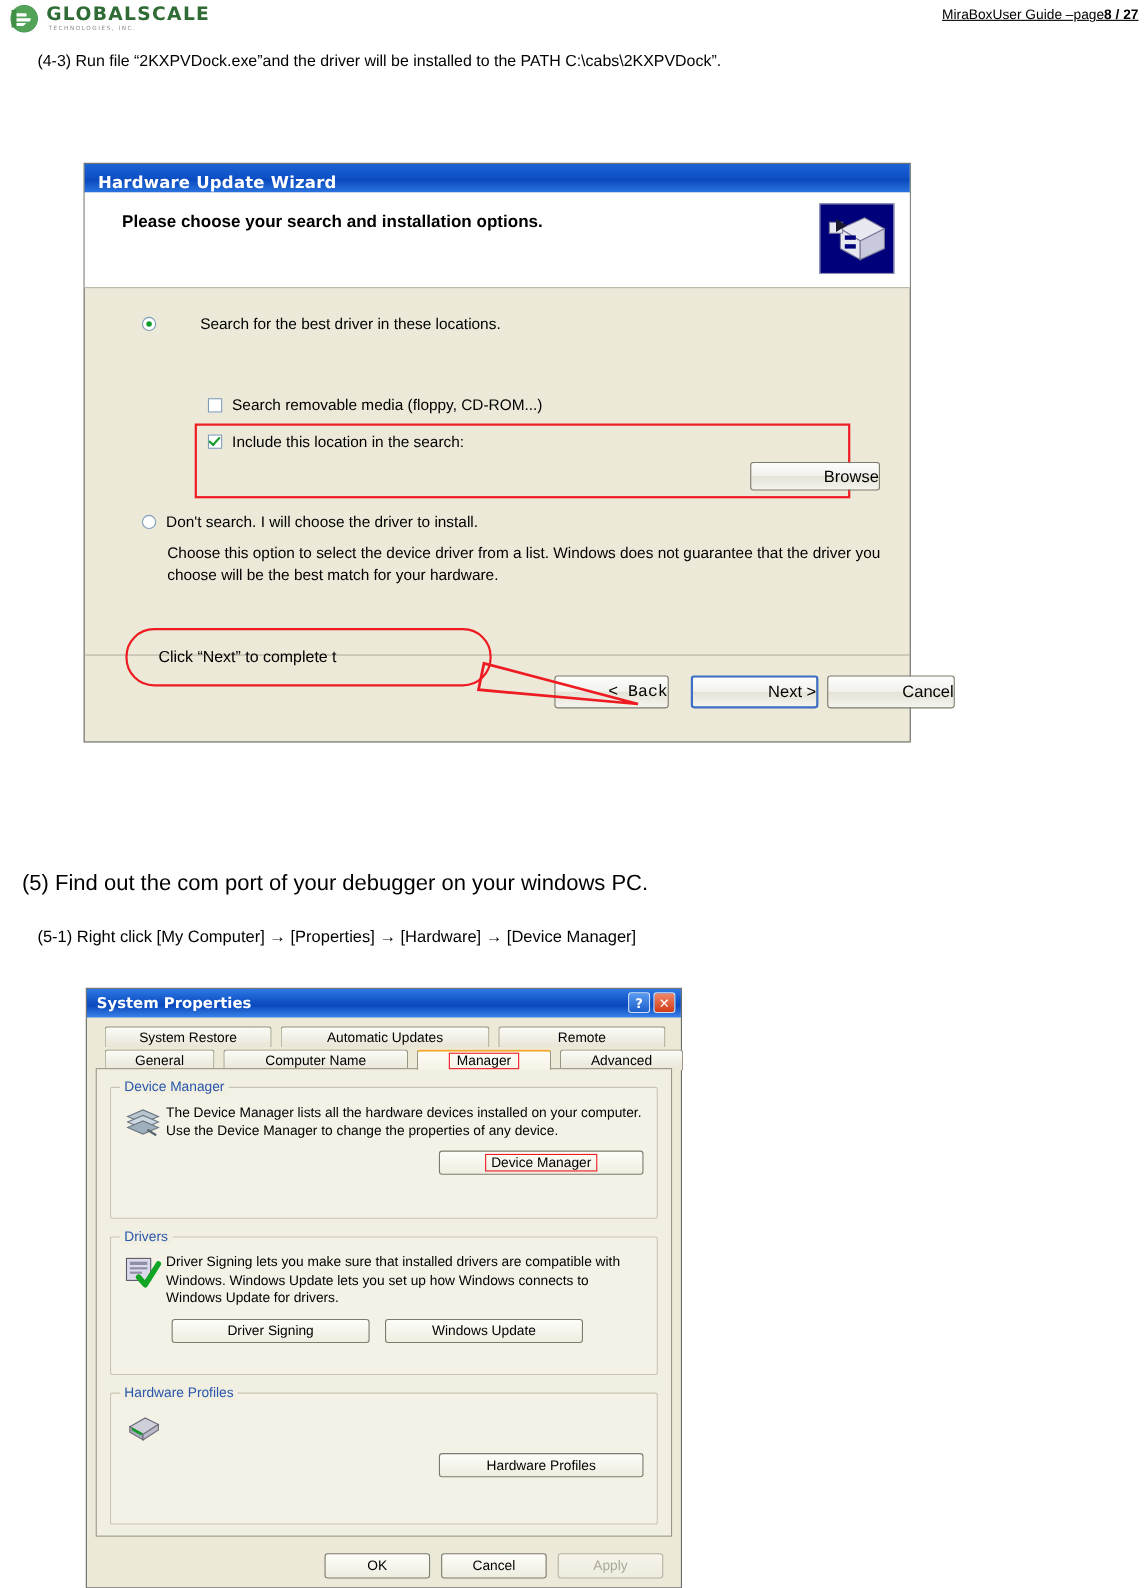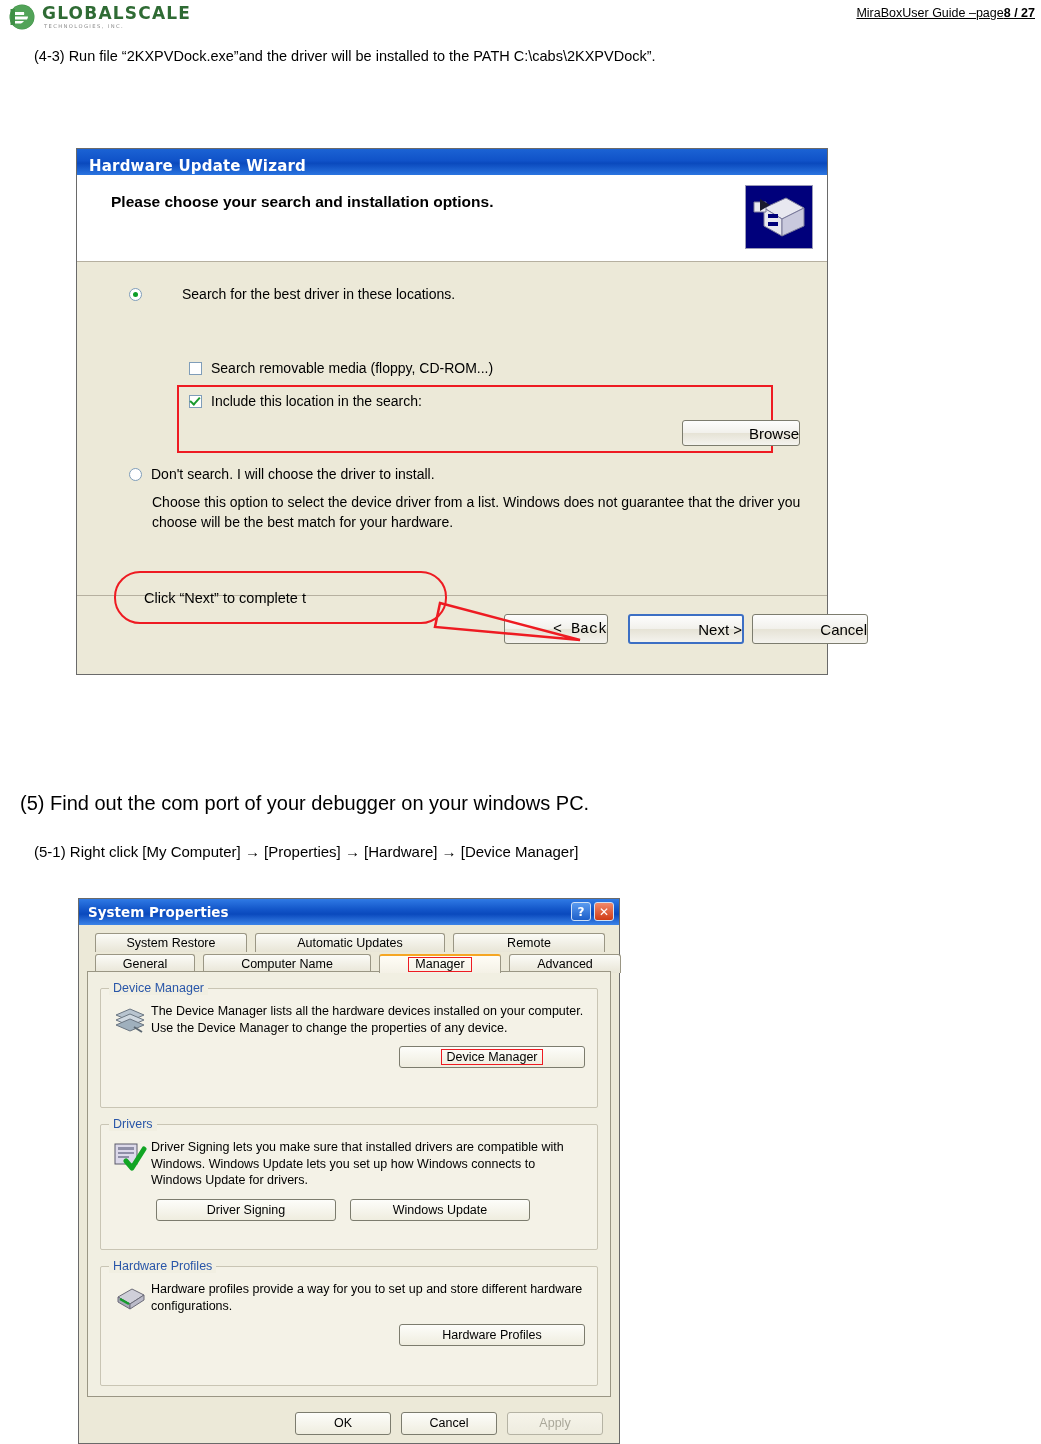--- a/index.html
+++ b/index.html
@@ -366,21 +366,20 @@
         <span class="group-title">Hardware Profiles</span>
         <div class="g-row">
           <div class="g-icon">
             <svg width="36" height="28" viewBox="0 0 36 28">
               <polygon points="6,14 20,6 32,12 18,21" fill="#cfcfd9" stroke="#6b6b78"></polygon>
               <polygon points="6,14 6,19 18,26 18,21" fill="#a8a8b8" stroke="#6b6b78"></polygon>
               <polygon points="18,21 32,12 32,17 18,26" fill="#babac8" stroke="#6b6b78"></polygon>
               <path d="M8 16 l9 5" stroke="#149c2b" stroke-width="2.5" fill="none"></path>
             </svg>
           </div>
-          <div class="g-text">Hardware profiles provide a way for you to set up and store different hardware configurations.</div>
         </div>
         <div class="g-btns">
           <div class="spbtn">
             <span>Hardware Profiles</span>
           </div>
         </div>
       </div>
     </div>
 
     <div class="sp-footer">

